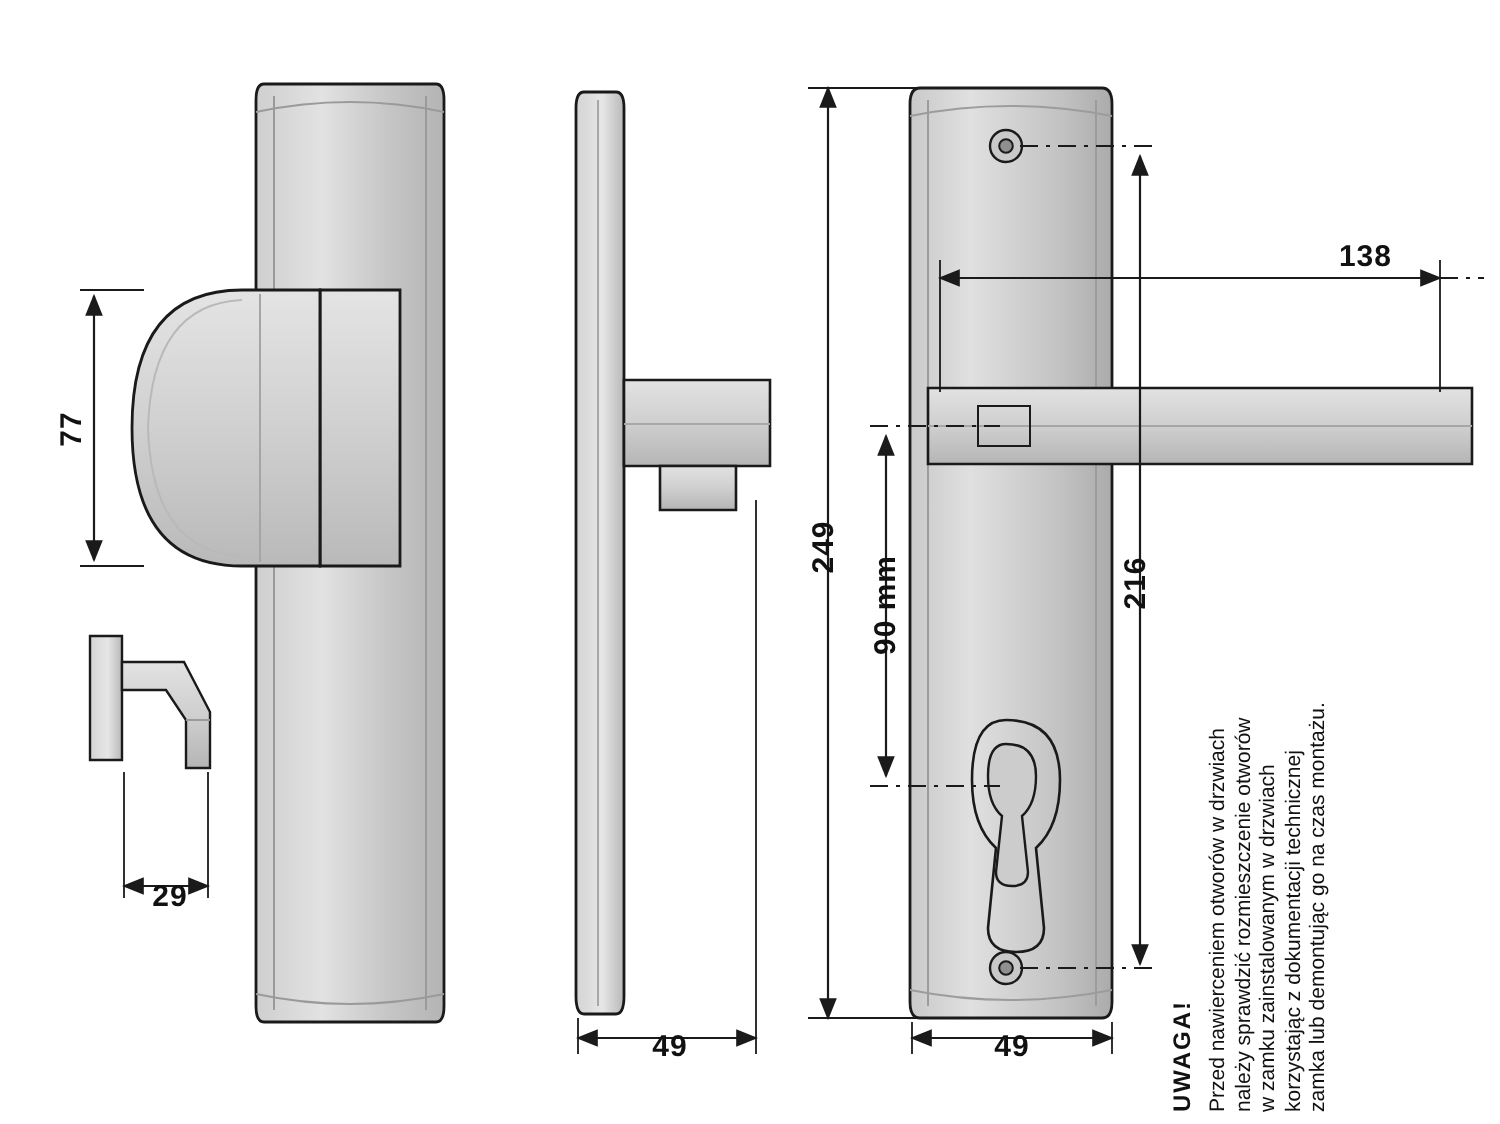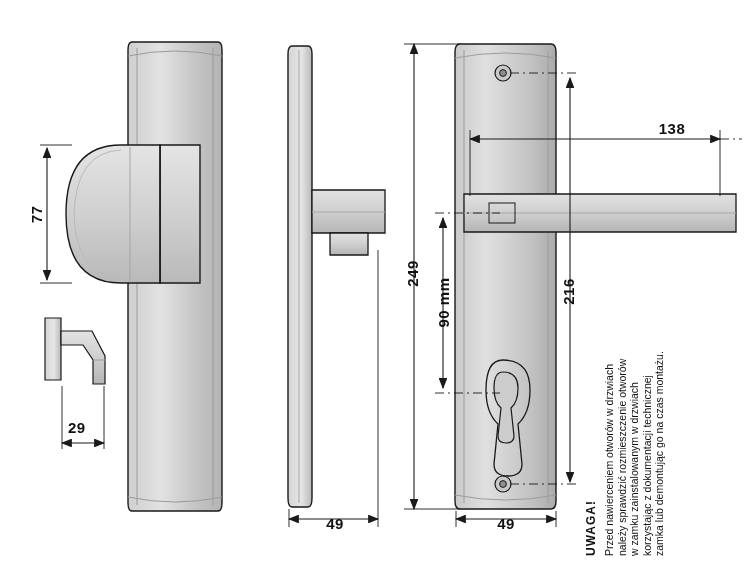--- a/index.html
+++ b/index.html
@@ -187,29 +187,29 @@
       <g>
         <line x1="456" y1="519" x2="556" y2="519" stroke="#1a1a1a" stroke-width="1.1" marker-start="url(#arrStart)" marker-end="url(#arrEnd)"></line>
         <line x1="456" y1="511" x2="456" y2="527" stroke="#1a1a1a" stroke-width="0.9"></line>
         <line x1="556" y1="511" x2="556" y2="527" stroke="#1a1a1a" stroke-width="0.9"></line>
       </g>
     </g>
   </svg>
 
   <div class="dim-text vert" style="left:16px;top:206px;width:40px;text-align:center;">77</div>
 
-  <div class="dim-text" style="left:68px;top:419px;width:34px;">29</div>
+  <div class="dim-text" style="left:68px;top:440px;width:34px;text-align:center;">29</div>
 
   <div class="dim-text vert" style="left:388px;top:265px;width:48px;text-align:center;">249</div>
 
   <div class="dim-text" style="left:318px;top:515px;width:34px;text-align:center;">49</div>
 
   <div class="dim-text" style="left:489px;top:515px;width:34px;text-align:center;">49</div>
 
-  <div class="dim-text" style="left:648px;top:120px;width:48px;text-align:center;">138</div>
+  <div class="dim-text" style="left:648px;top:120px;width:48px;text-align:right;">138</div>
 
   <div class="dim-text vert" style="left:544px;top:283px;width:48px;text-align:center;">216</div>
 
   <div class="dim-text vert" style="left:405px;top:294px;width:76px;text-align:center;">90 mm</div>
 
   <div style="position:absolute;left:584px;top:296px;width:260px;height:260px;transform:rotate(-90deg);transform-origin:50% 50%;">
     <div class="note-title" style="left:0px;top:0px;">UWAGA!</div>
     <div class="note" style="left:0px;top:19px;">Przed nawierceniem otworów w drzwiach</div>
     <div class="note" style="left:0px;top:31.5px;">należy sprawdzić rozmieszczenie otworów</div>
     <div class="note" style="left:0px;top:44px;">w zamku zainstalowanym w drzwiach</div>

